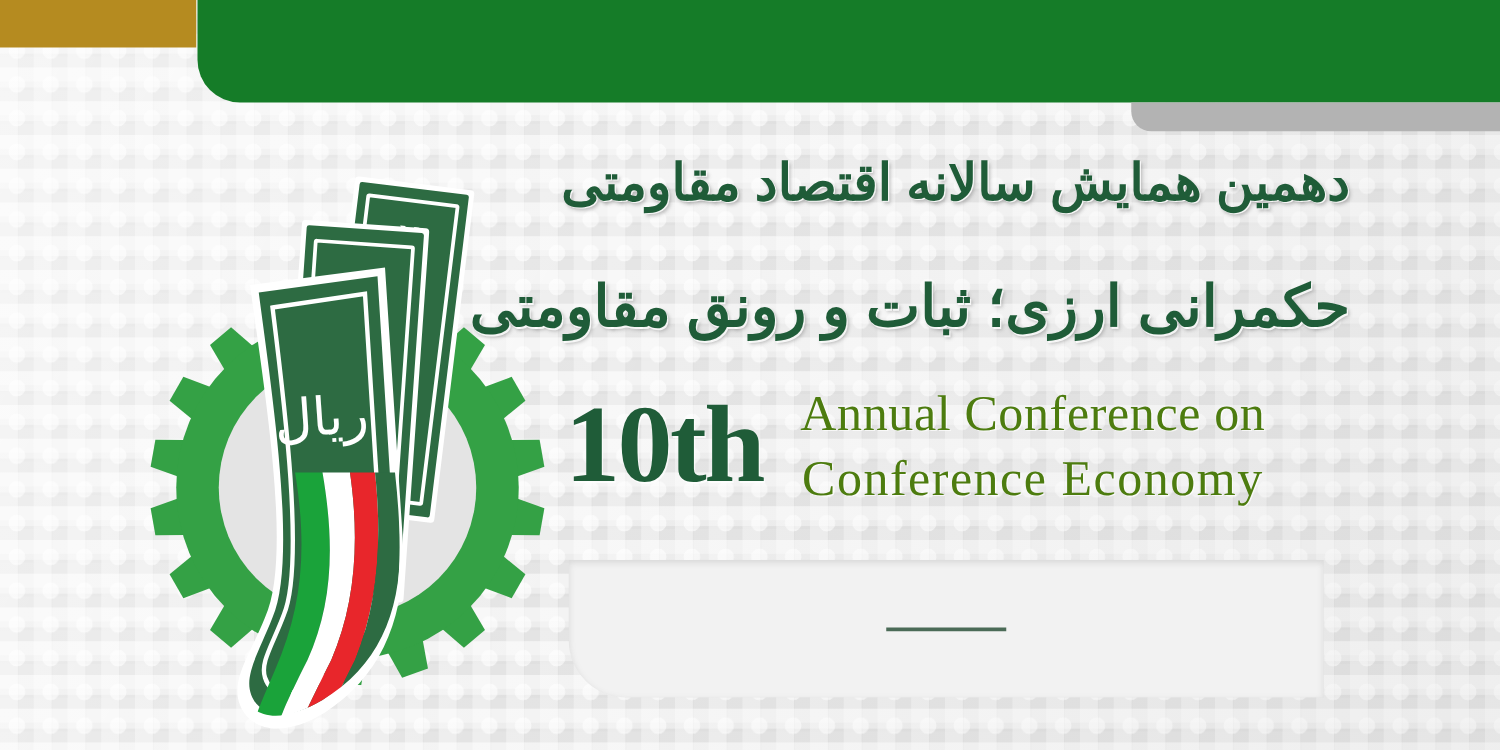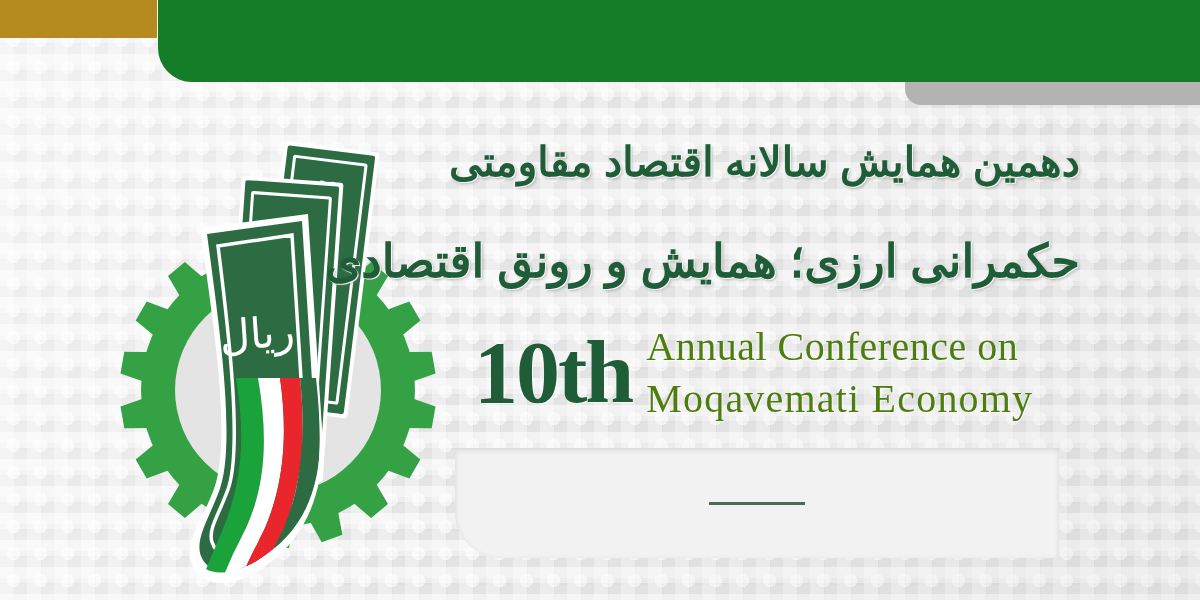--- a/index.html
+++ b/index.html
@@ -68,23 +68,23 @@
   .logo {
     position:absolute;
     left:108px; top:128px;
     width:340px; height:472px;
   }
   .logo svg { display:block; width:100%; height:100%; }
 
   
   .text-block {
     position:absolute;
-    left:440px; top:135px;
+    left:440px; top:119px;
     width:640px; height:300px;
-    text-align:left;
+    text-align:center;
   }
 
   .fa-line {
     direction:rtl;
     color:#1f5c38;
     font-weight:bold;
     white-space:nowrap;
     text-shadow:
       1px 1px 0 rgba(255,255,255,.85),
       2px 2px 3px rgba(120,120,120,.45);
@@ -95,23 +95,22 @@
     font-size:41px; line-height:54px;
   }
   .fa-line-2 {
     position:absolute; right:0; top:96px;
     font-size:46px; line-height:60px;
   }
 
   
   .en-lockup {
     position:absolute; left:12px; top:186px;
-    display:flex; align-items:center; gap:14px;
+    display:flex; align-items:center; gap:30px;
     direction:ltr;
-    margin-left:22px;
   }
   .en-ordinal {
     font-family:"Liberation Serif", serif;
     font-weight:bold;
     font-size:88px; line-height:86px;
     color:#1f5c38;
     letter-spacing:-2px;
     text-shadow:1px 1px 0 rgba(255,255,255,.75);
   }
   .en-lines {
@@ -291,27 +290,27 @@
 
         <text x="150" y="220" font-family="Liberation Serif, serif" font-size="42" fill="#ffffff" text-anchor="middle" transform="rotate(-4 150 220)">ریال</text>
       </g>
     </svg>
   </div>
 
   <div class="text-block">
 
     <div class="fa-line fa-line-1">دهمین همایش سالانه اقتصاد مقاومتی</div>
 
-    <div class="fa-line fa-line-2">حکمرانی ارزی؛ همایش و رونق اقتصادی</div>
+    <div class="fa-line fa-line-2">حکمرانی ارزی؛ ثبات و رونق مقاومتی</div>
 
     <div class="en-lockup">
       <div class="en-ordinal">10th</div>
       <div class="en-lines">
         <div class="en-line-1">Annual Conference on</div>
-        <div class="en-line-2">Moqavemati  Economy</div>
+        <div class="en-line-2">Conference  Economy</div>
       </div>
     </div>
   </div>
 
   <div class="deadline">
     <div class="deadline-text">
       <span class="deadline-rule"></span>
     </div>
   </div>
 

